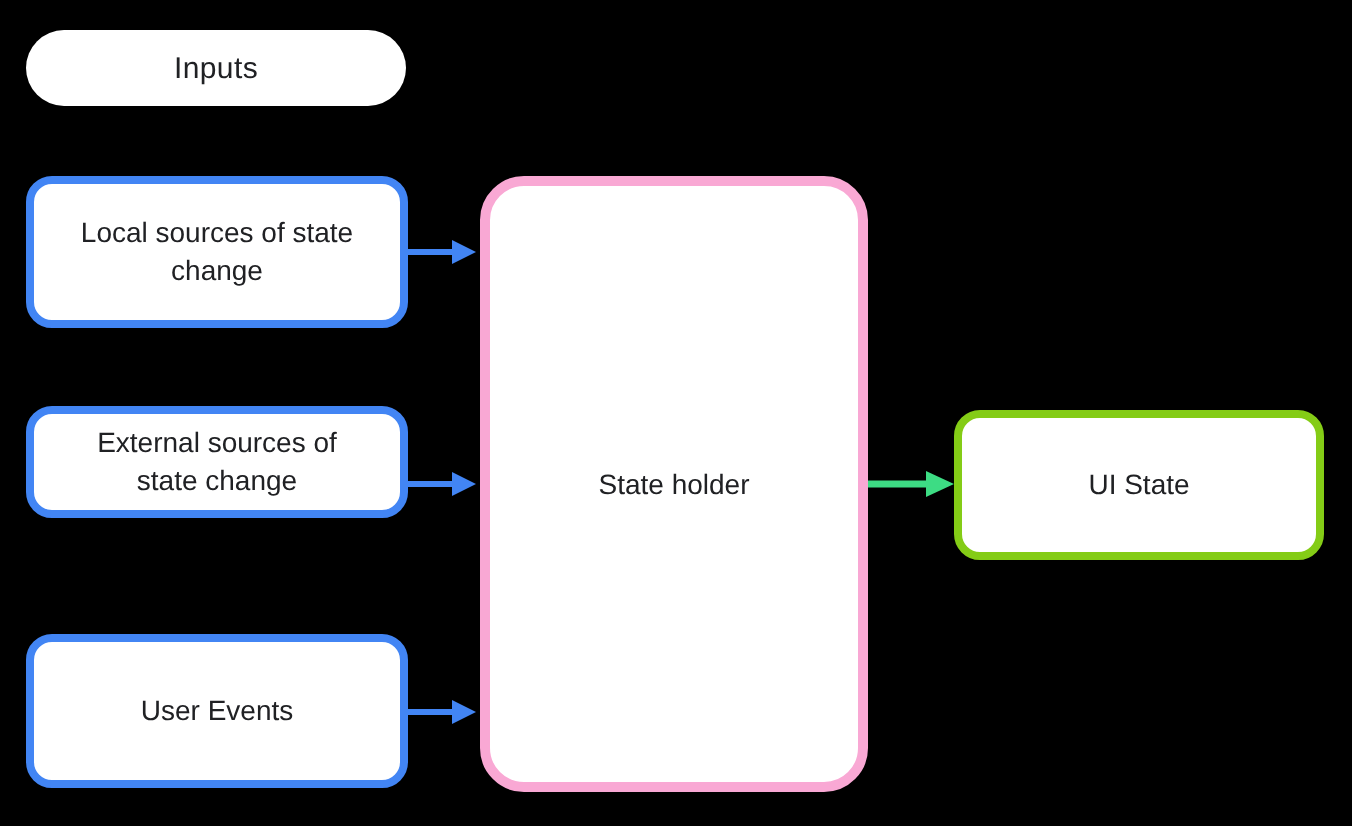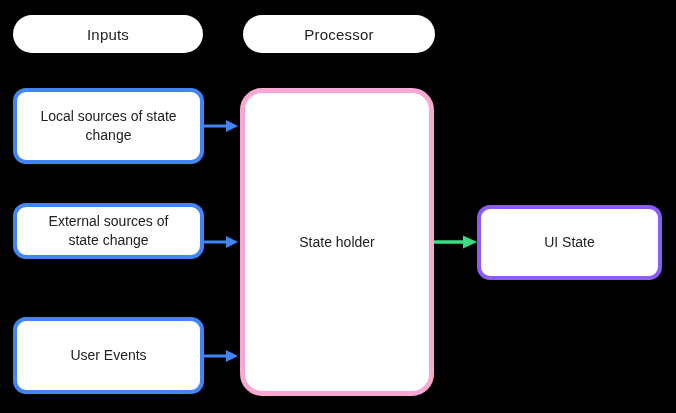--- a/index.html
+++ b/index.html
@@ -62,38 +62,35 @@
     width: 194px;
     height: 308px;
     border: 5px solid #f9a8d4;
     border-radius: 22px;
   }
   .output-node {
     left: 477px;
     top: 205px;
     width: 185px;
     height: 75px;
-    border: 4px solid #8b5cf6;
+    border: 4px solid #84cc16;
     border-radius: 13px;
   }
   .arrow {
     position: absolute;
     display: block;
   }
 </style>
 </head>
 <body>
 
 <div class="canvas">
 
   <div class="pill pill-inputs">
     <span>Inputs</span>
-  </div>
-  <div class="pill pill-processor">
-    <span>Processor</span>
   </div>
 
   <div class="node input-node input-node-1">
     <span>Local sources of state change</span>
   </div>
   <div class="node input-node input-node-2">
     <span>External sources of state change</span>
   </div>
   <div class="node input-node input-node-3">
     <span>User Events</span>

